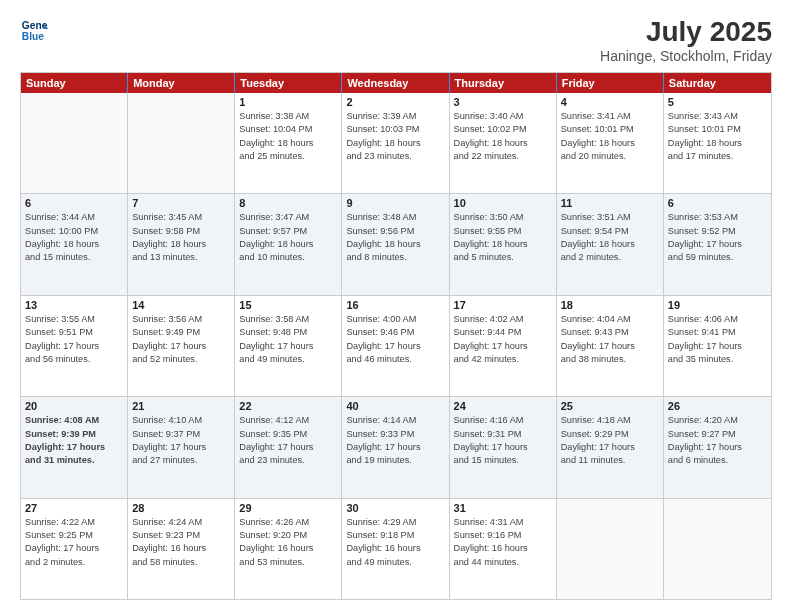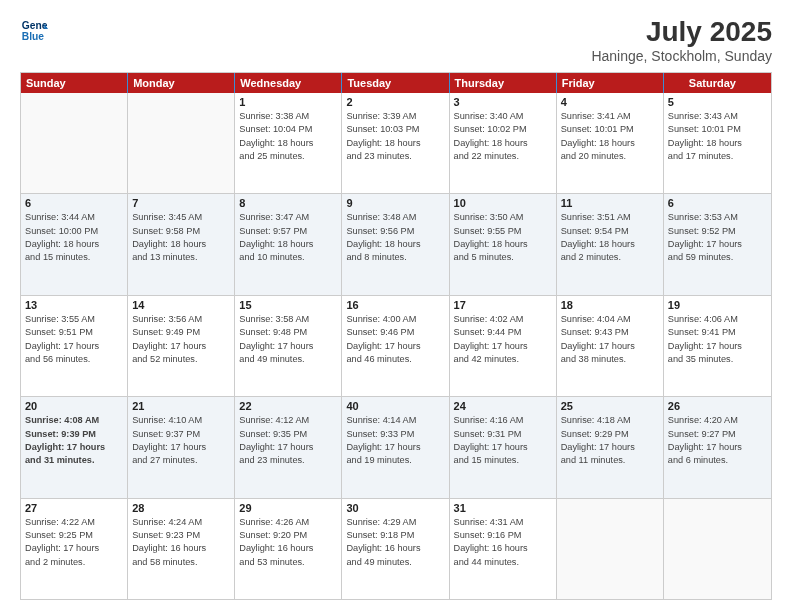--- a/index.html
+++ b/index.html
@@ -56,21 +56,21 @@
       background: #b91c1c;
     }
     .calendar-header .day-name {
       color: #fff;
       font-size: 11px;
       font-weight: bold;
       padding: 4px 5px;
       border-right: 1px solid #3a8ed5;
       text-align: left;
     }
-    .calendar-header .day-name:last-child { border-right: none; margin-left: 20px; }
+    .calendar-header .day-name:last-child { border-right: none; }
     .calendar-body {
       flex: 1;
       display: flex;
       flex-direction: column;
     }
     .calendar-week {
       display: grid;
       grid-template-columns: repeat(7, 1fr);
       flex: 1;
       border-bottom: 1px solid #ccc;
@@ -106,30 +106,30 @@
   <div class="header">
     <div class="logo">
       <svg class="logo-icon" viewBox="0 0 30 30">
         <text x="2" y="14" font-size="11" font-weight="bold" fill="#003366">General</text>
         <text x="2" y="26" font-size="11" font-weight="bold" fill="#1a6eb5">Blue</text>
         <polygon points="26,8 30,14 26,14" fill="#1a6eb5"></polygon>
       </svg>
     </div>
     <div class="title-block">
       <div class="main-title">July 2025</div>
-      <div class="subtitle">Haninge, Stockholm, Sunday</div>
+      <div class="subtitle">Haninge, Stockholm, Friday</div>
     </div>
   </div>
 
   <div class="calendar">
     <div class="calendar-header">
     <div class="day-name">Sunday</div>
         <div class="day-name">Monday</div>
+        <div class="day-name">Tuesday</div>
         <div class="day-name">Wednesday</div>
-        <div class="day-name">Tuesday</div>
         <div class="day-name">Thursday</div>
         <div class="day-name">Friday</div>
         <div class="day-name">Saturday</div>
       </div>
     <div class="calendar-body">
     <div class="calendar-week">
           <div class="calendar-cell empty"></div>
           <div class="calendar-cell empty"></div>
           <div class="calendar-cell">
             <span class="day-num">1</span>

